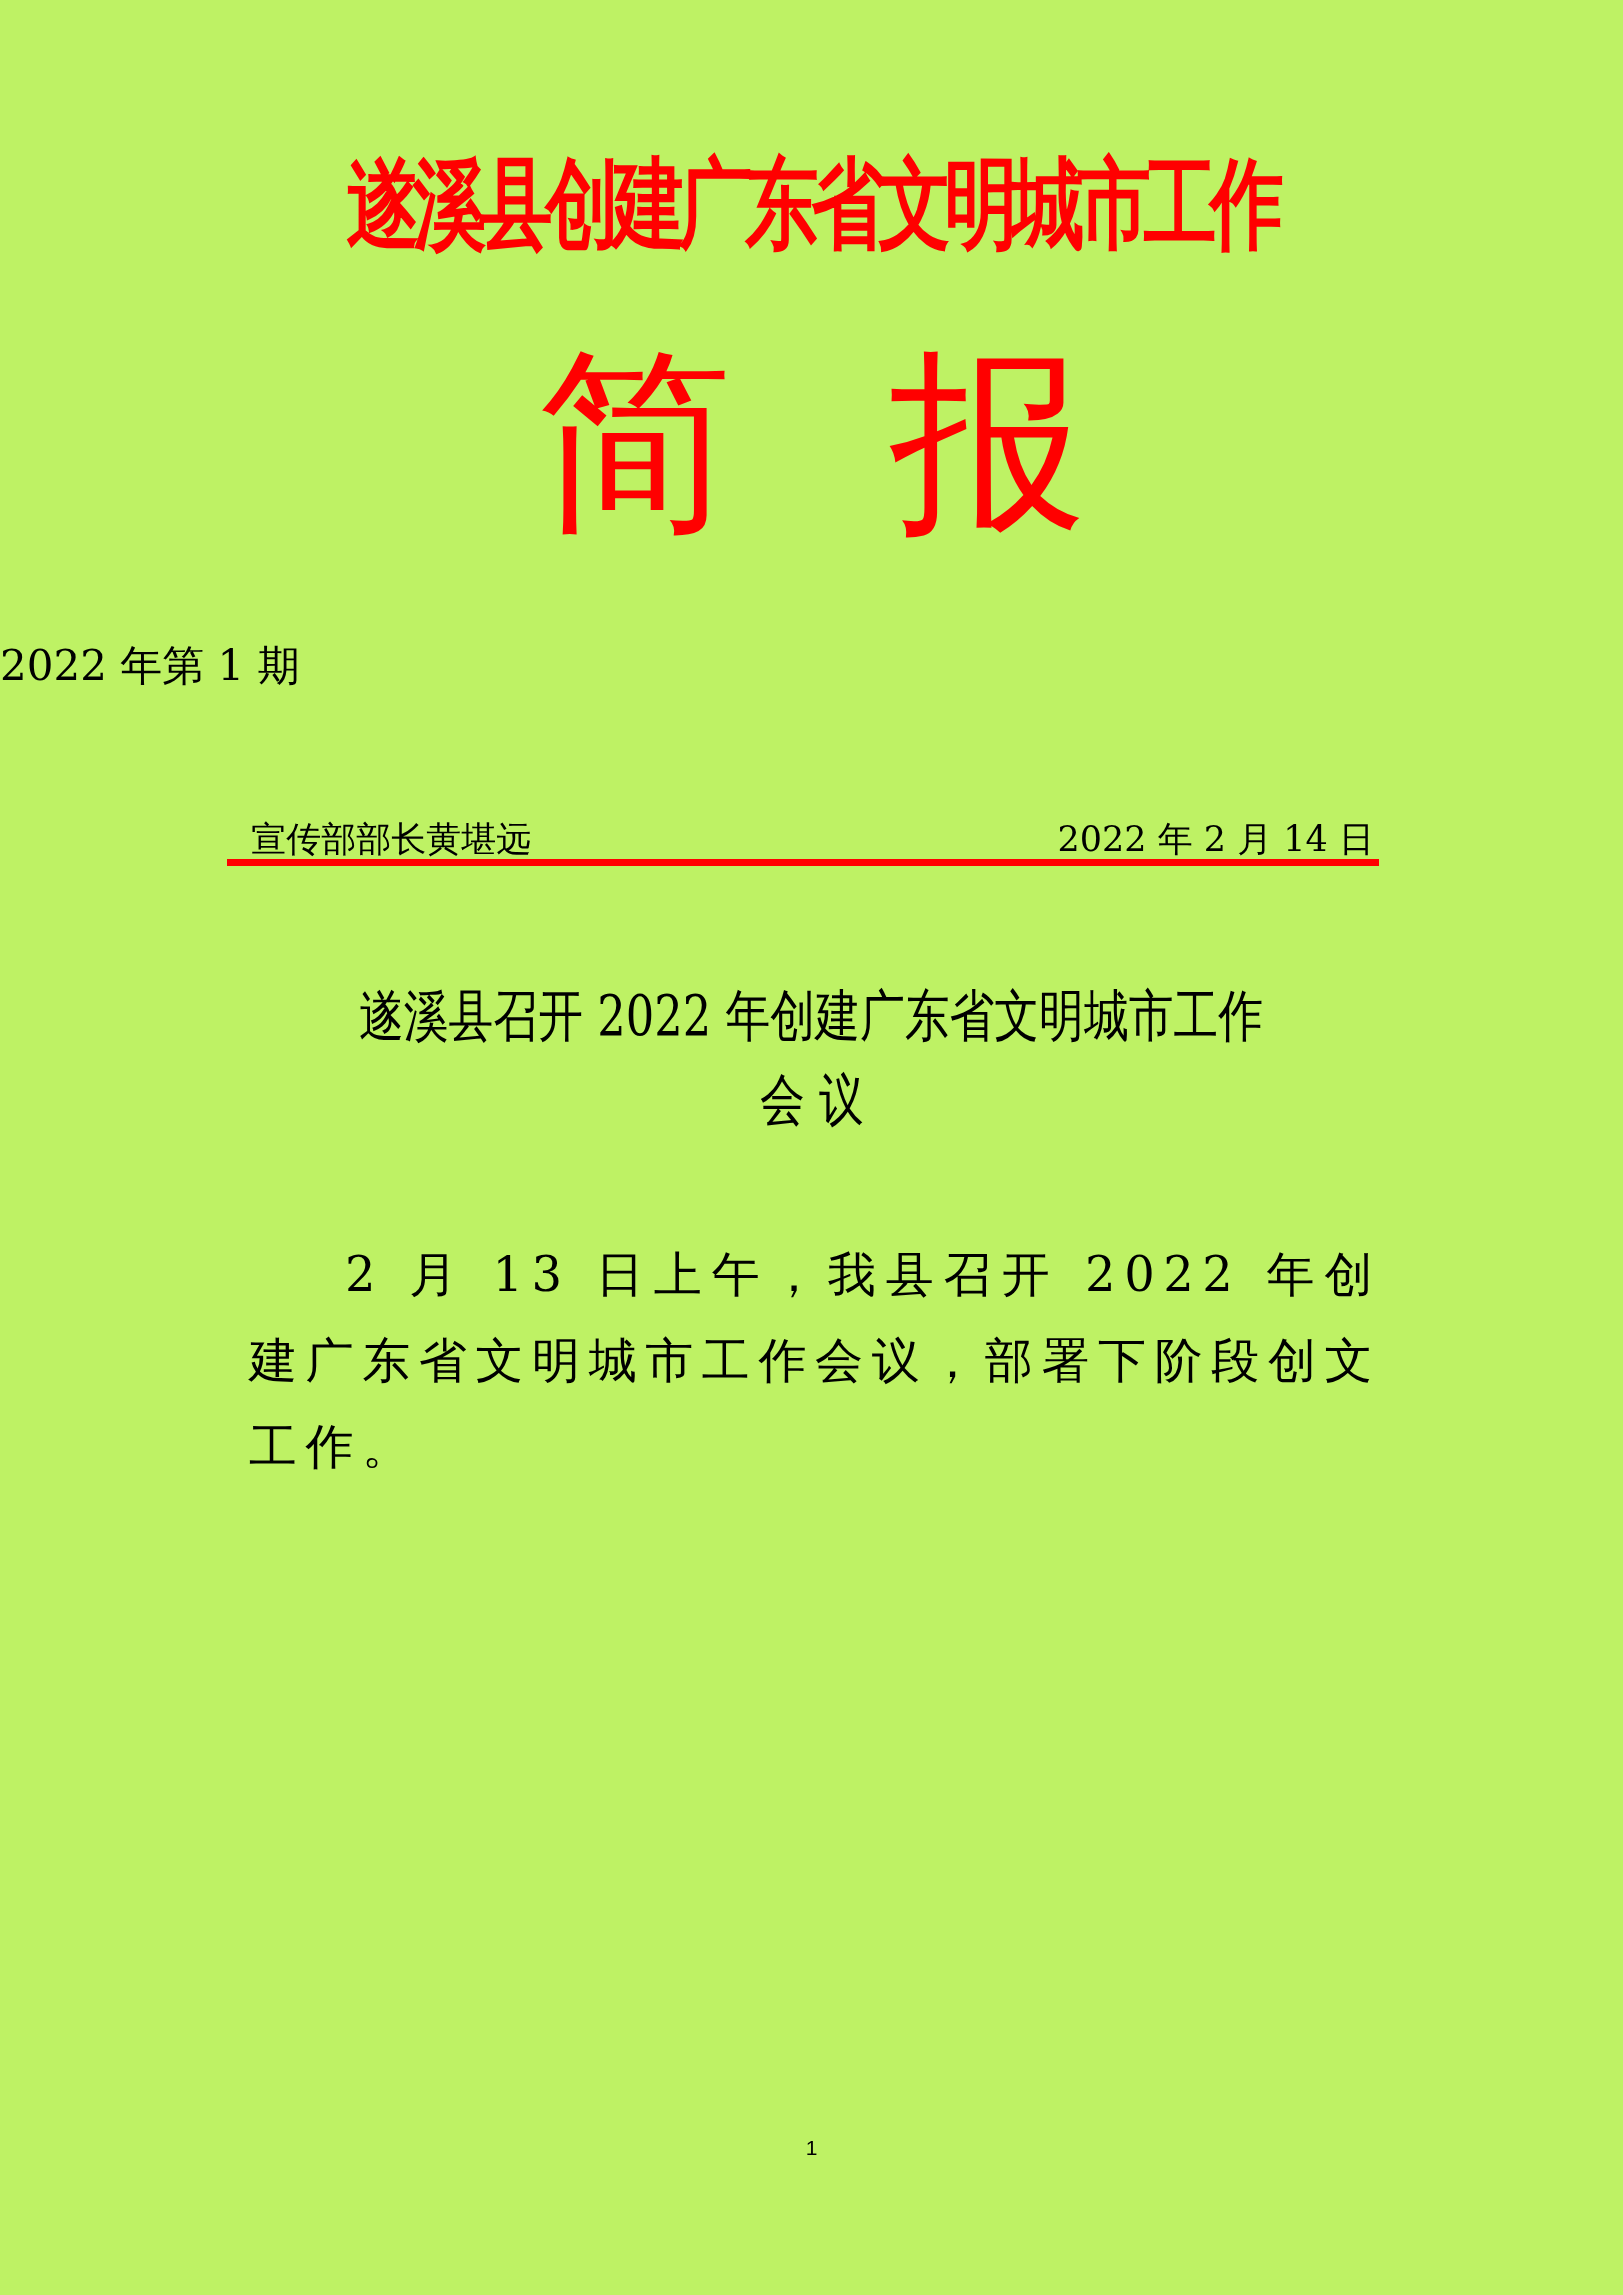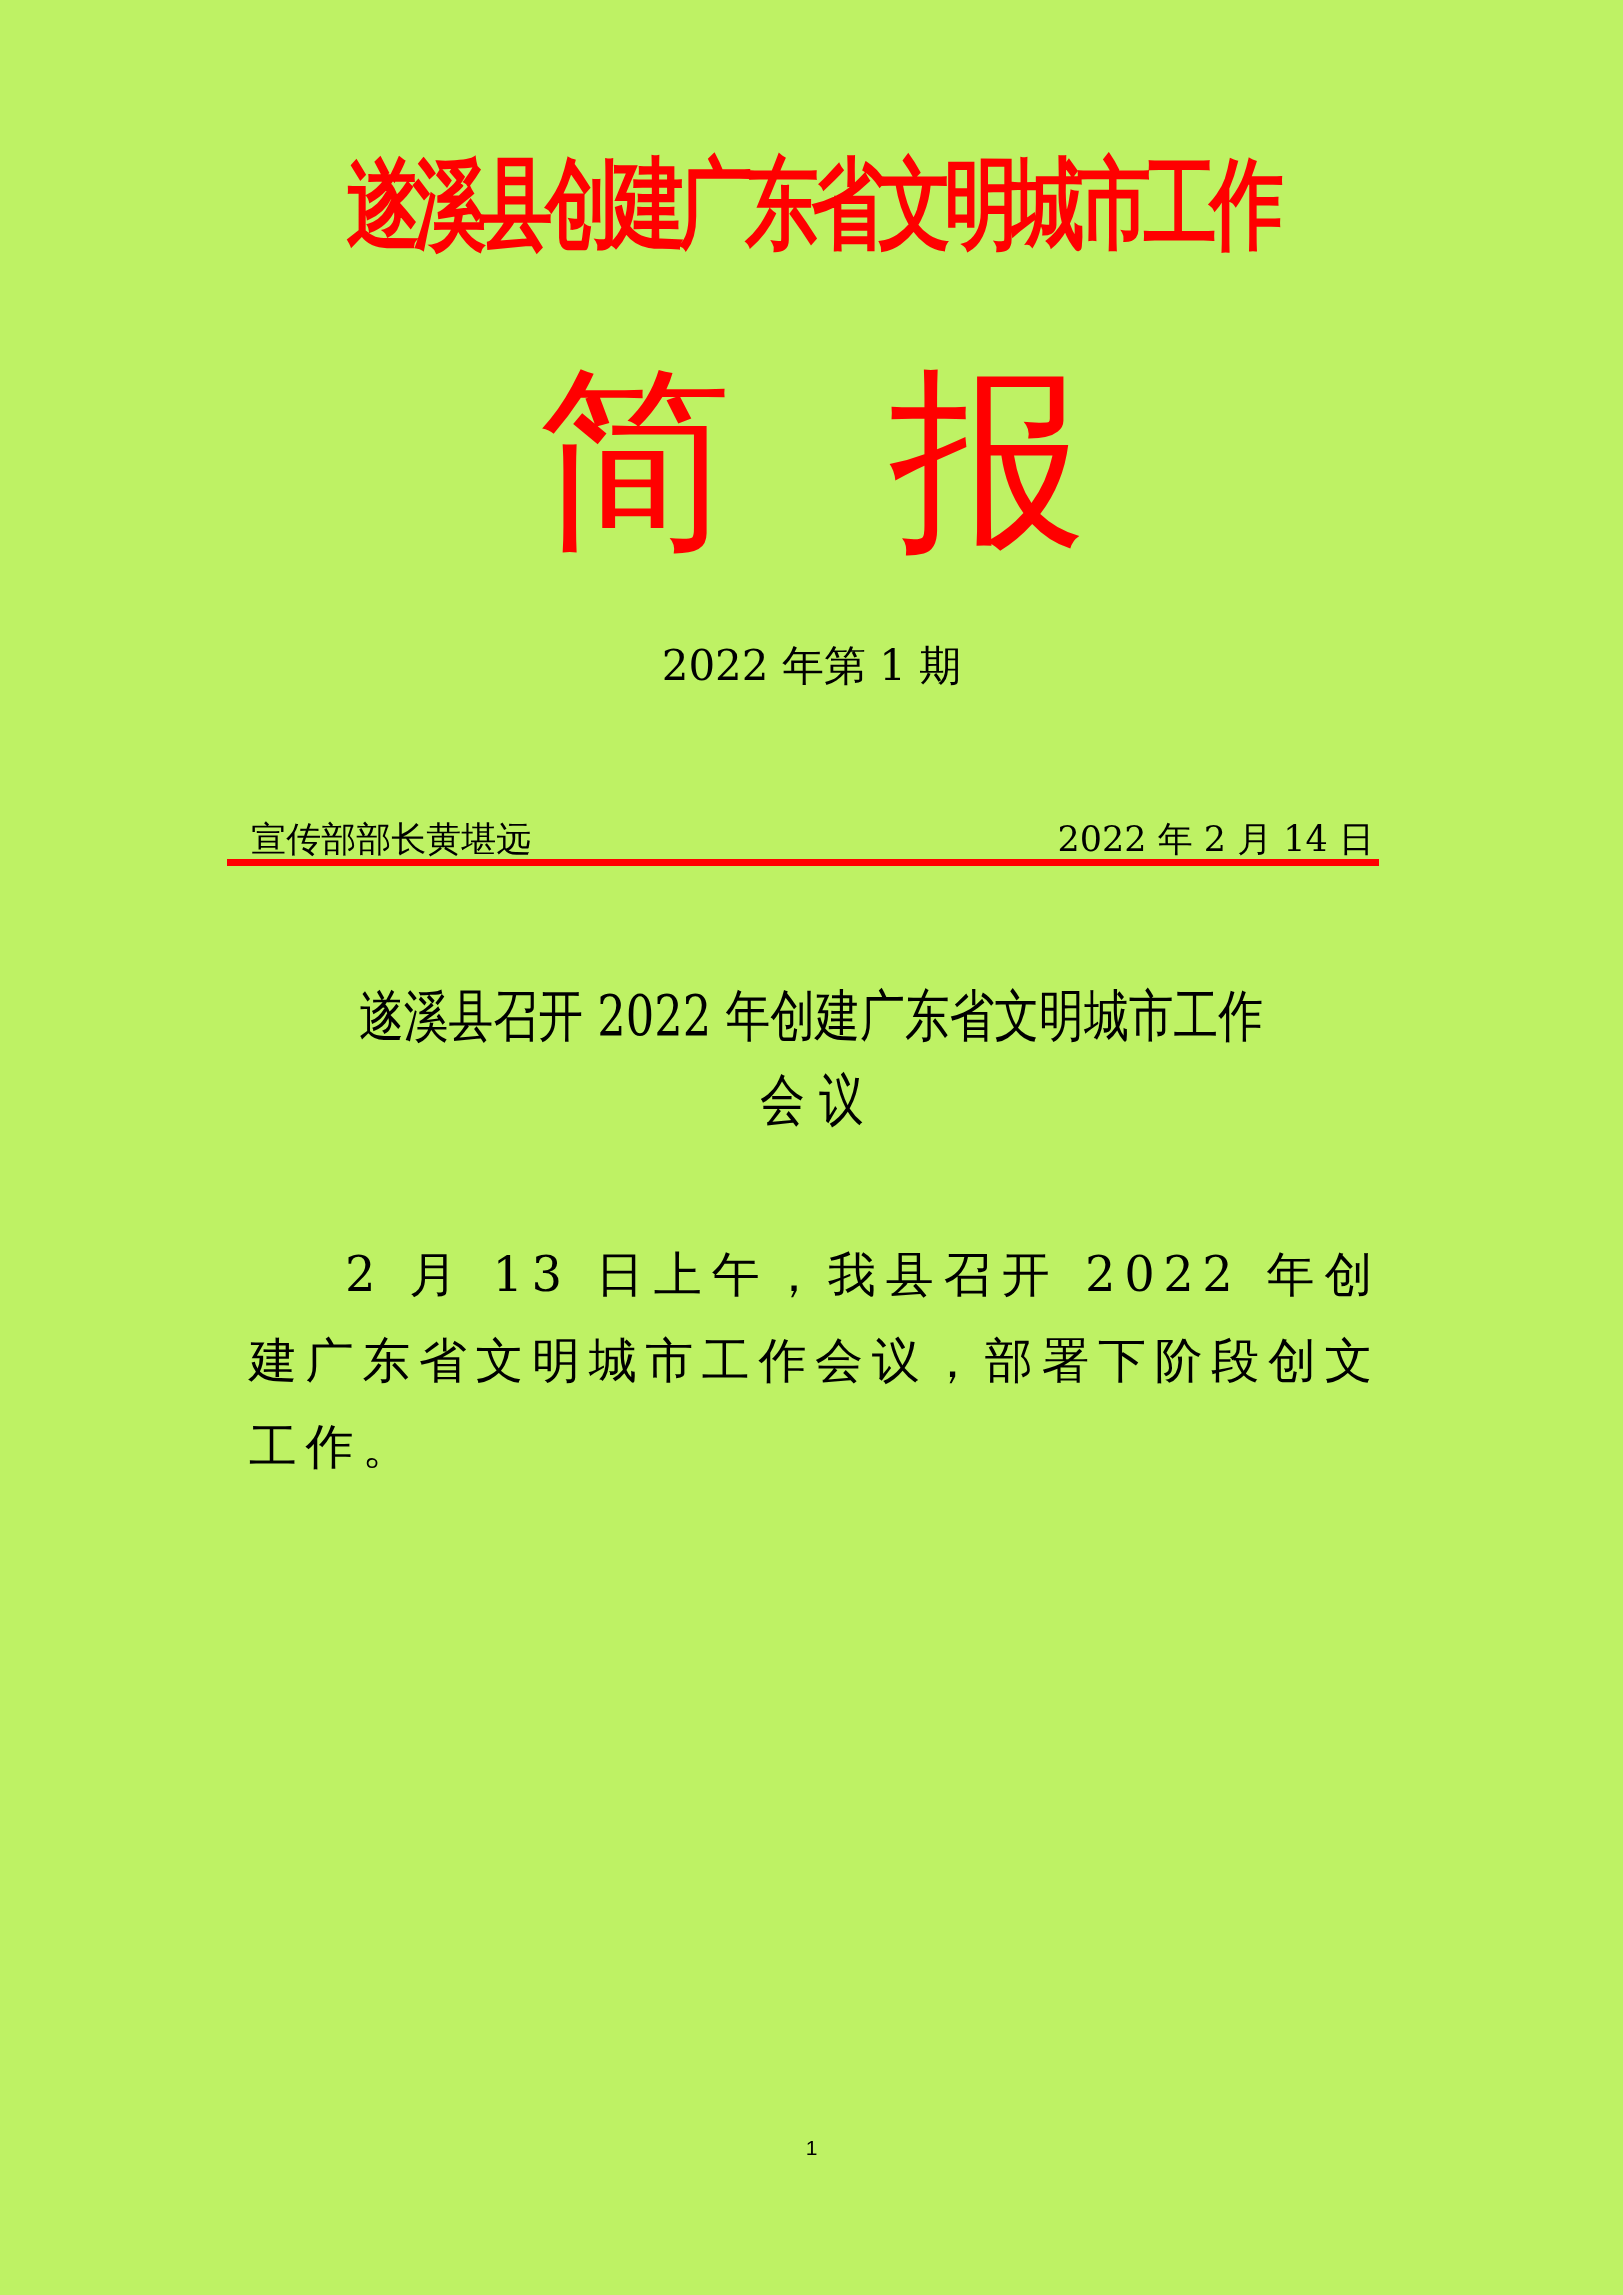--- a/index.html
+++ b/index.html
@@ -47,38 +47,37 @@
       position: absolute;
       left: 0;
       top: 331px;
       width: 1623px;
       text-align: center;
       color: #ff0000;
       font-family: "DejaVu Serif", "Liberation Serif", serif;
       font-size: 196px;
       line-height: 223px;
       white-space: nowrap;
-      margin-top: 18px;
     }
     .masthead-big .ch {
       display: inline-block;
       width: 209px;
       text-align: center;
     }
     .masthead-big .gap {
       display: inline-block;
       width: 144px;
     }
     
     .issue {
       position: absolute;
       left: 0;
       top: 636px;
       width: 1623px;
-      text-align: center;
+      text-align: left;
       font-size: 42px;
       line-height: 59px;
       white-space: nowrap;
     }
     
     .meta-row {
       position: absolute;
       left: 242px;
       top: 816px;
       width: 1132px;

